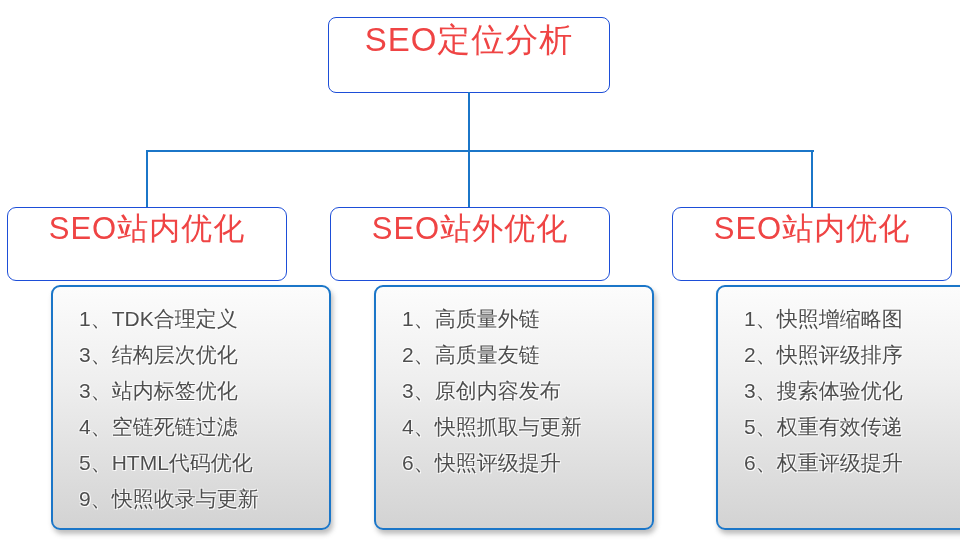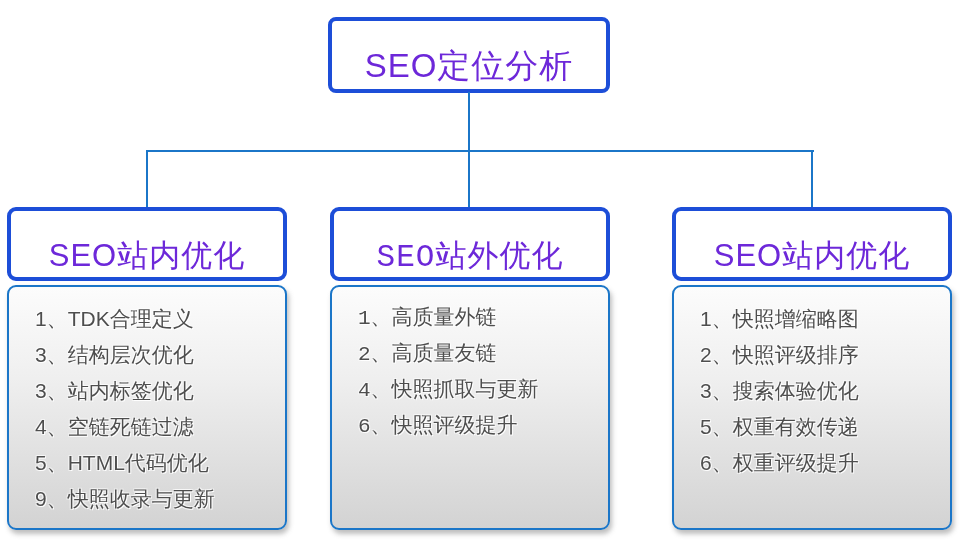--- a/index.html
+++ b/index.html
@@ -6,24 +6,24 @@
   .canvas{
     position:relative;
     width:960px;height:550px;
     background:#ffffff;
     font-family:"Liberation Sans","DejaVu Sans",sans-serif;
     overflow:hidden;
   }
   .box{
     position:absolute;
     box-sizing:border-box;
-    border:4px solid #1d4ed8;
+    border:1px solid #1d4ed8;
     background:#ffffff;
-    display:flex;align-items:flex-end;justify-content:center;
-    color:#6d28d9;
+    display:flex;align-items:flex-start;justify-content:center;
+    color:#ef4444;
   }
   .root-box{
     left:328px;top:17px;width:282px;height:76px;
     border-radius:8px;
     font-size:33px;
     letter-spacing:1px;
   }
   .branch-header{
     top:207px;width:280px;height:74px;
     border-radius:9px;
@@ -32,37 +32,38 @@
   }
   .branch-list{
     position:absolute;
     top:285px;width:280px;height:245px;
     box-sizing:border-box;
     border:2px solid #1b76c8;
     border-radius:9px;
     background:linear-gradient(to bottom,#fcfcfc 0%,#efefef 38%,#dcdcdc 80%,#d3d3d3 100%);
     box-shadow:2px 4px 5px rgba(110,110,110,0.45);
     padding:14px 0 0 26px;
+    margin-left:44px;
   }
   .list-item{
     font-size:21px;
     line-height:36px;
     color:#4e4e4e;
     text-shadow:1px 1px 0 rgba(255,255,255,0.95),
                 -1px -1px 0 rgba(255,255,255,0.55),
                 1px -1px 0 rgba(255,255,255,0.55),
                 -1px 1px 0 rgba(255,255,255,0.55);
     white-space:nowrap;
   }
   .connector{
     position:absolute;
     background:#1b76c8;
   }
   .col-1{left:7px;}
-  .col-2{left:330px;font-family:Liberation Mono, monospace;}
+  .col-2{left:330px;}
   .col-3{left:672px;}
 </style>
 </head>
 <body>
 
 <div class="canvas">
 
   <div class="box root-box">
     <span>SEO定位分析</span>
   </div>
@@ -84,20 +85,21 @@
     <div class="list-item">5、HTML代码优化</div>
     <div class="list-item">9、快照收录与更新</div>
   </div>
 
   <div class="box branch-header col-2">
     <span>SEO站外优化</span>
   </div>
   <div class="branch-list col-2">
     <div class="list-item">1、高质量外链</div>
     <div class="list-item">2、高质量友链</div>
+    <div class="list-item">3、原创内容发布</div>
     <div class="list-item">4、快照抓取与更新</div>
     <div class="list-item">6、快照评级提升</div>
   </div>
 
   <div class="box branch-header col-3">
     <span>SEO站内优化</span>
   </div>
   <div class="branch-list col-3">
     <div class="list-item">1、快照增缩略图</div>
     <div class="list-item">2、快照评级排序</div>

